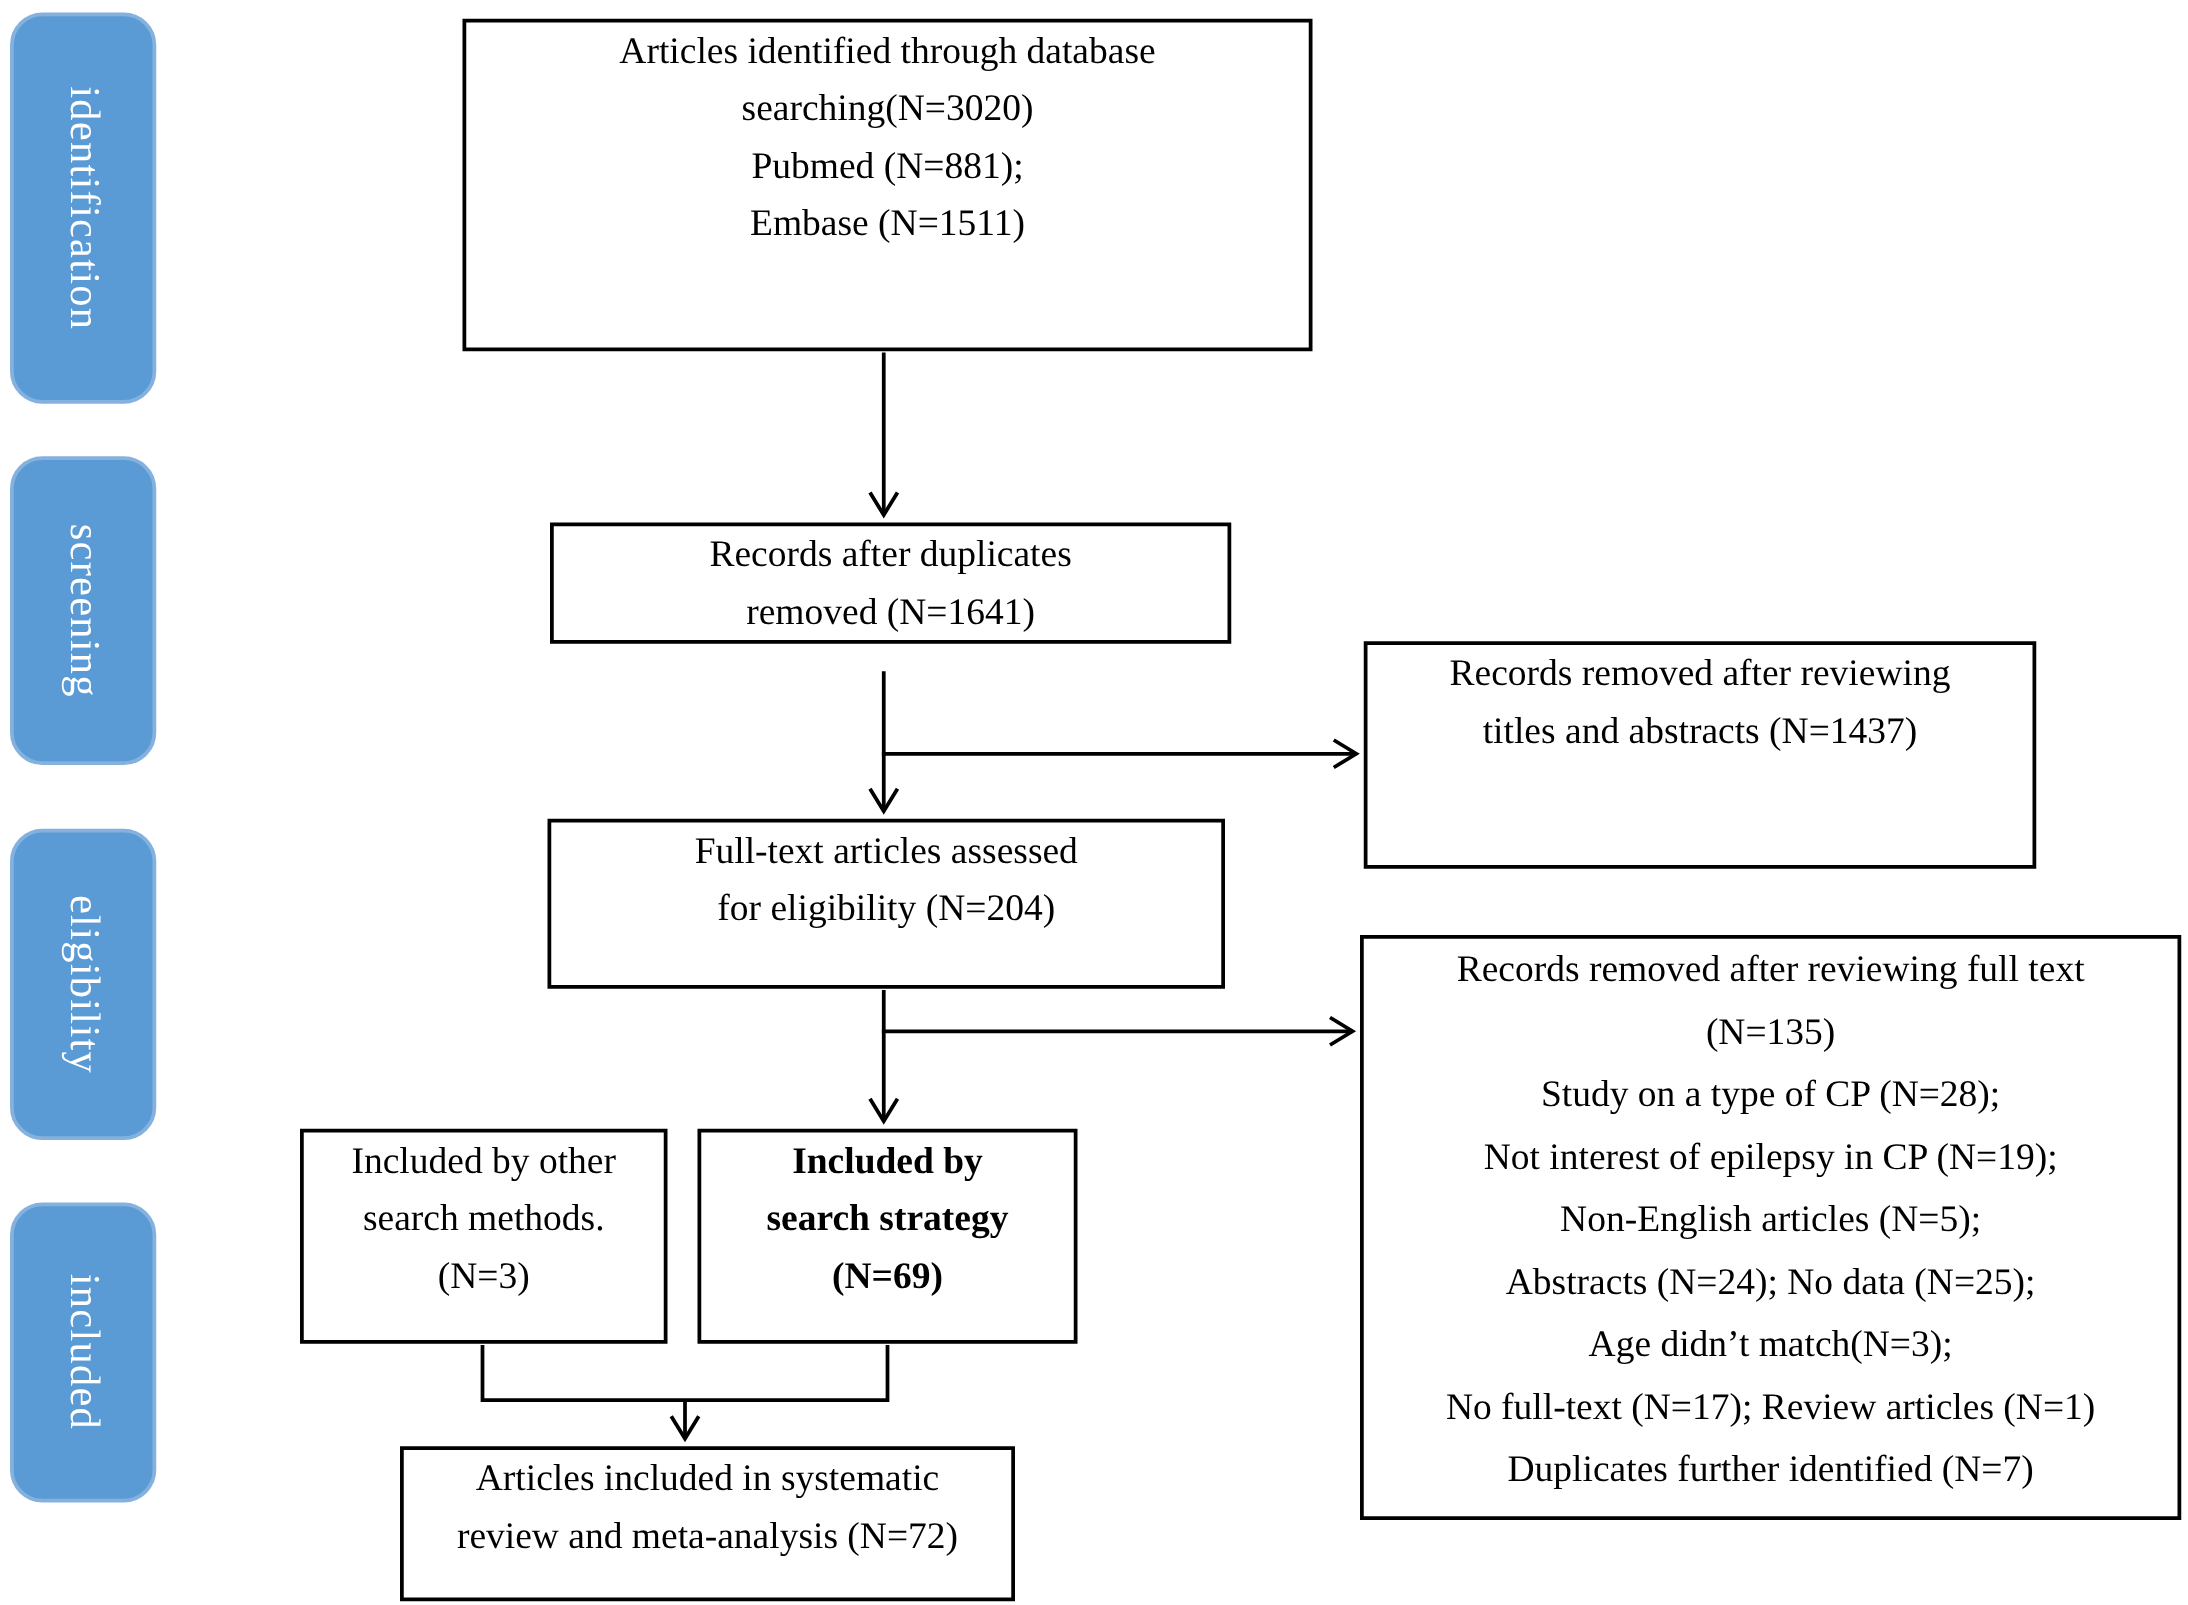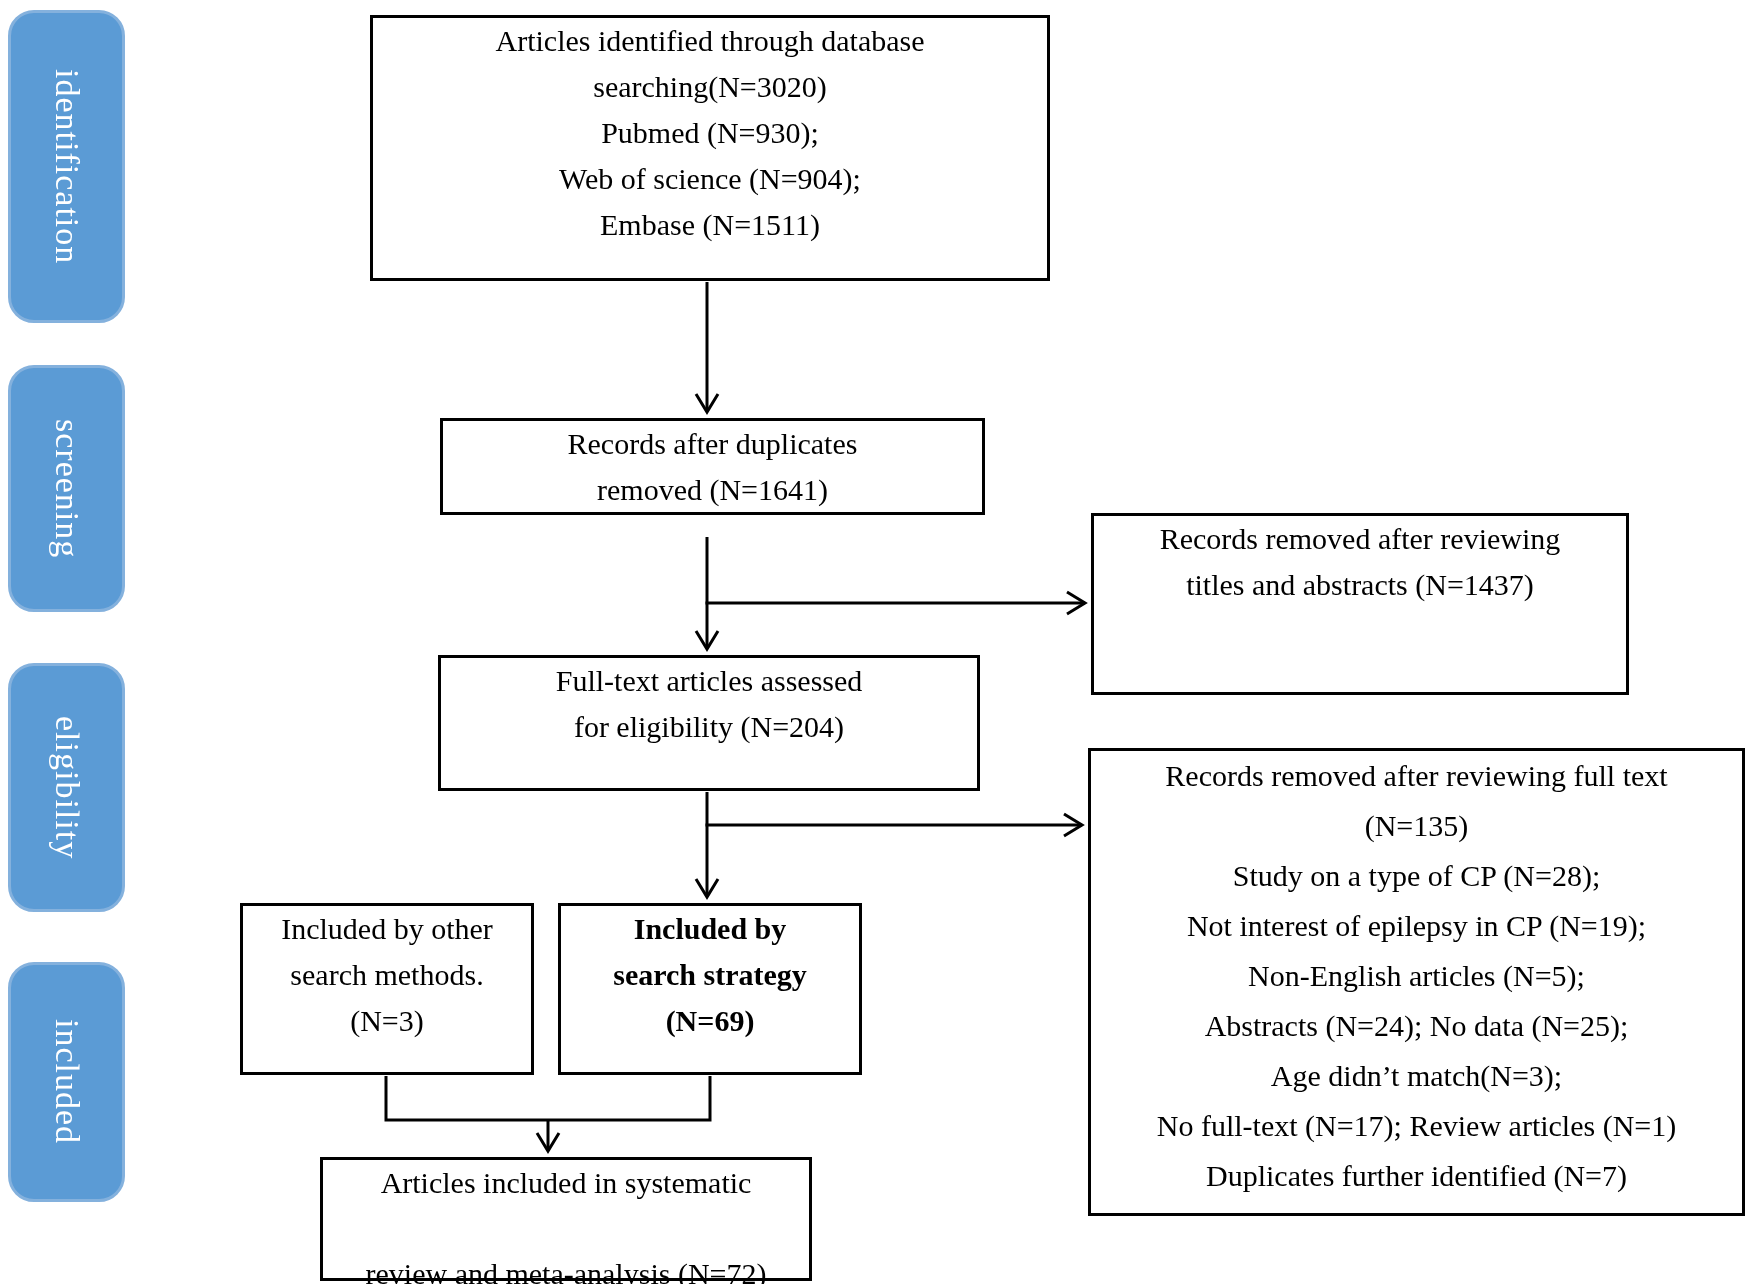--- a/index.html
+++ b/index.html
@@ -85,22 +85,21 @@
       <line x1="707" y1="792" x2="707" y2="897" marker-end="url(#oarrow)"></line>
       <line x1="705.5" y1="825" x2="1082" y2="825" marker-end="url(#oarrow)"></line>
       <polyline points="386,1076 386,1120 710,1120 710,1076"></polyline>
       <line x1="548" y1="1120" x2="548" y2="1151" marker-end="url(#oarrow)"></line>
     </g>
   </svg>
 
   <div class="fbox" style="left:370px;top:15px;width:680px;height:266px;">
     <div class="line">Articles identified through database</div>
     <div class="line">searching(N=3020)</div>
-    <div class="line">Pubmed (N=930);</div>
-    <div class="line">Web of science (N=904);</div>
+    <div class="line">Pubmed (N=881);</div>
     <div class="line">Embase (N=1511)</div>
   </div>
 
   <div class="fbox" style="left:440px;top:418px;width:545px;height:97px;">
     <div class="line">Records after duplicates</div>
     <div class="line">removed (N=1641)</div>
   </div>
 
   <div class="fbox" style="left:1091px;top:513px;width:538px;height:182px;padding-bottom:31px;">
     <div class="line">Records removed after reviewing</div>
@@ -129,18 +128,18 @@
     <div class="line">search methods.</div>
     <div class="line">(N=3)</div>
   </div>
 
   <div class="fbox" style="left:558px;top:903px;width:304px;height:172px;font-weight:bold;">
     <div class="line">Included by</div>
     <div class="line">search strategy</div>
     <div class="line">(N=69)</div>
   </div>
 
-  <div class="fbox" style="left:320px;top:1157px;width:492px;height:124px;gap:45px;">
+  <div class="fbox" style="left:320px;top:1157px;width:492px;height:124px;">
     <div class="line">Articles included in systematic</div>
     <div class="line">review and meta-analysis (N=72)</div>
   </div>
 
 </div>
 
 </body></html>

